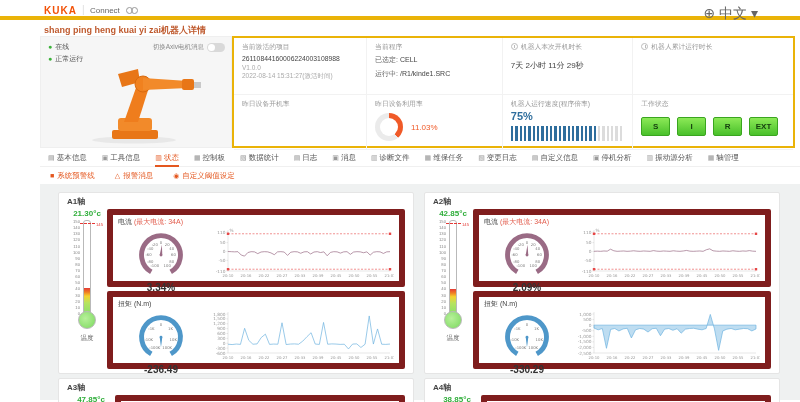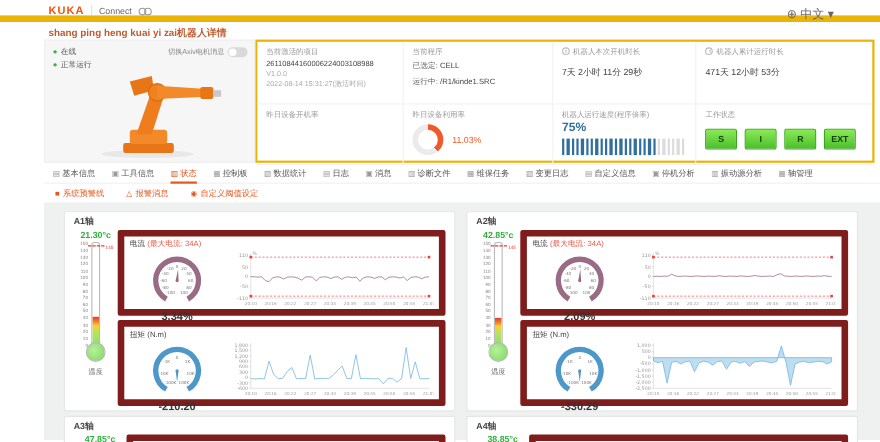--- a/index.html
+++ b/index.html
@@ -1,26 +1,26 @@
 <!DOCTYPE html>
 <html><head>
 <meta charset="utf-8">
 <style>
   * { box-sizing: border-box; margin: 0; padding: 0; }
   html,body { width:800px; height:402px; overflow:hidden; background:#fff;
     font-family:"Liberation Sans","DejaVu Sans",sans-serif; color:#333; }
   
-  #topbar { position:absolute; top:0; left:0; width:800px; height:20px; background:#fff; border-bottom:6px solid #eab308; }
+  #topbar { position:absolute; top:0; left:0; width:800px; height:20px; background:#fff; border-bottom:4px solid #eab308; }
   .brand { position:absolute; left:44px; top:5px; font-size:10px; font-weight:bold; color:#f25208; letter-spacing:1px; }
   .brand-sep { position:absolute; left:82px; top:4px; color:#ddd; font-size:10px; }
   .product { position:absolute; left:90px; top:6px; font-size:8px; color:#666; }
   .link-ico { position:absolute; left:126px; top:7px; width:12px; height:7px; }
   .link-ico i { position:absolute; width:7px; height:7px; border:1px solid #999; border-radius:50%; display:block; }
   .link-ico i:last-child { left:5px; }
-  .lang { position:absolute; right:42px; top:5px; font-size:11px; color:#666; cursor:pointer;text-align:right; }
+  .lang { position:absolute; right:42px; top:5px; font-size:14px; color:#666; cursor:pointer;text-align:right; }
   
   #page-title { position:absolute; left:44px; top:24px; font-size:9px; font-weight:bold; color:#bf5a2e; }
   
   #overview { position:absolute; left:40px; top:36px; width:755px; height:112px; display:flex; }
   #status-panel { width:192px; background:#f6f6f6; border:1px solid #efefef; padding:5px 7px; position:relative; }
   .statline { font-size:7px; color:#555; margin-bottom:2px; }
   .dot { color:#3bb23a; font-size:7px; margin-right:3px; }
   .toggle-row { position:absolute; right:6px; top:6px; display:flex; align-items:center; }
   .toggle-label { font-size:6.5px; color:#888; margin-right:3px; }
   .switch { width:18px; height:9px; border-radius:5px; background:#d9d9d9; position:relative; cursor:pointer; }
@@ -143,21 +143,20 @@
       <div class="cell-label">当前程序</div>
       <div class="kv"><span>已选定:</span> <b>CELL</b></div>
       <div class="kv"><span>运行中:</span> <b>/R1/kinde1.SRC</b></div>
     </div>
     <div class="cell">
       <div class="cell-label"><span class="clock"></span><span>机器人本次开机时长</span></div>
       <div class="big-time">7天 2小时 11分 29秒</div>
     </div>
     <div class="cell">
       <div class="cell-label"><span class="clock"></span><span>机器人累计运行时长</span></div>
-      <div class="big-time">471天 12小时 53分</div>
     </div>
     <div class="cell">
       <div class="cell-label">昨日设备开机率</div>
     </div>
     <div class="cell">
       <div class="cell-label">昨日设备利用率</div>
       <div class="donut-row">
         <div class="donut" style="background: conic-gradient(rgb(240, 90, 40) 140.58deg, rgb(235, 235, 235) 0deg);">
             <div class="hole"></div>
           </div>
@@ -332,21 +331,21 @@
                   <text x="38.5" y="74.4185842870421" text-anchor="middle" font-size="7" fill="#777">-100K</text>
                   <text x="27.349421680719214" y="58.493908086339395" text-anchor="middle" font-size="7" fill="#777">-10K</text>
                   <text x="32.38097780826351" y="39.7158849772096" text-anchor="middle" font-size="7" fill="#777">-1K</text>
                   <text x="50" y="31.5" text-anchor="middle" font-size="7" fill="#777">0</text>
                   <text x="67.61902219173649" y="39.7158849772096" text-anchor="middle" font-size="7" fill="#777">1K</text>
                   <text x="72.65057831928078" y="58.493908086339395" text-anchor="middle" font-size="7" fill="#777">10K</text>
                   <text x="61.5" y="74.4185842870421" text-anchor="middle" font-size="7" fill="#777">100K</text>
                   <polygon points="50,71 47.6,52 52.4,52" fill="#4e97c9"></polygon>
                   <circle cx="50" cy="52" r="2.6" fill="#4e97c9"></circle>
                 </svg>
-              <div class="gauge-val">-210.20</div>
+              <div class="gauge-val">-236.49</div>
             </div>
             <div class="chart">
                 <svg viewBox="0 0 190 60">
                   <line x1="24" y1="3" x2="24" y2="44" stroke="#ccc" stroke-width="0.5"></line>
                   <line x1="24" y1="44" x2="186" y2="44" stroke="#ccc" stroke-width="0.5"></line>
                   <line x1="22.5" y1="5" x2="24" y2="5" stroke="#ccc" stroke-width="0.5"></line>
                   <text x="21.5" y="6.5" text-anchor="end" font-size="4.3" fill="#999">1,800</text>
                   <line x1="22.5" y1="9.875" x2="24" y2="9.875" stroke="#ccc" stroke-width="0.5"></line>
                   <text x="21.5" y="11.375" text-anchor="end" font-size="4.3" fill="#999">1,500</text>
                   <line x1="22.5" y1="14.75" x2="24" y2="14.75" stroke="#ccc" stroke-width="0.5"></line>

